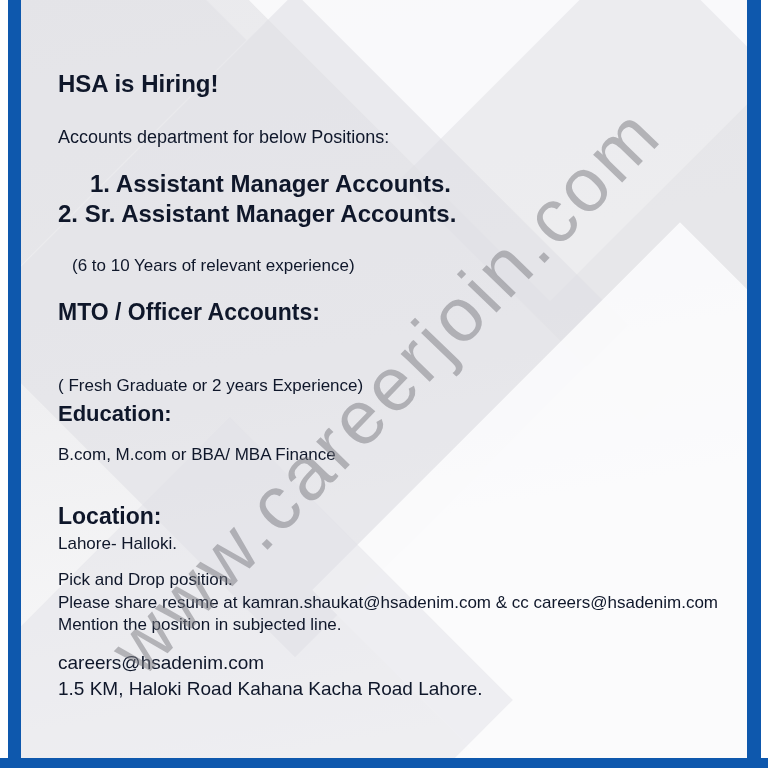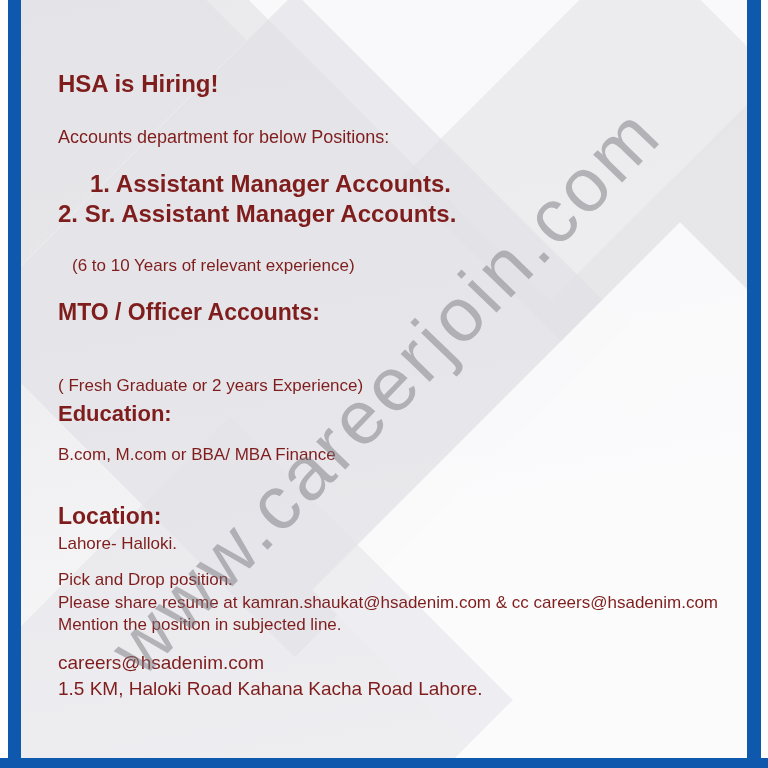--- a/index.html
+++ b/index.html
@@ -42,21 +42,21 @@
   .edge.r { right: 0; width: 7px; }
   .bar { position: absolute; background: #0e58ad; z-index: 5; }
   .bar.l { left: 8px; top: 0; bottom: 0; width: 13px; }
   .bar.r { right: 7px; top: 0; bottom: 0; width: 14px; }
   .bar.b { left: 0; right: 0; bottom: 0; height: 10px; }
 
   
   .t {
     position: absolute;
     left: 58px;
-    color: #7f1d1d;
+    color: #0f172a;
     white-space: nowrap;
     z-index: 2;
   }
   .b { font-weight: 700; }
   .title   { top: 70px;  font-size: 24px; }
   .intro   { top: 127px; font-size: 18px; }
   .pos0    { top: 170px; font-size: 24px; margin-left: 32px; }
   .pos1    { top: 200px; font-size: 24px; }
   .expnote { top: 256px; font-size: 17px; margin-left: 14px; }
   .mtoh    { top: 299px; font-size: 23px; }

